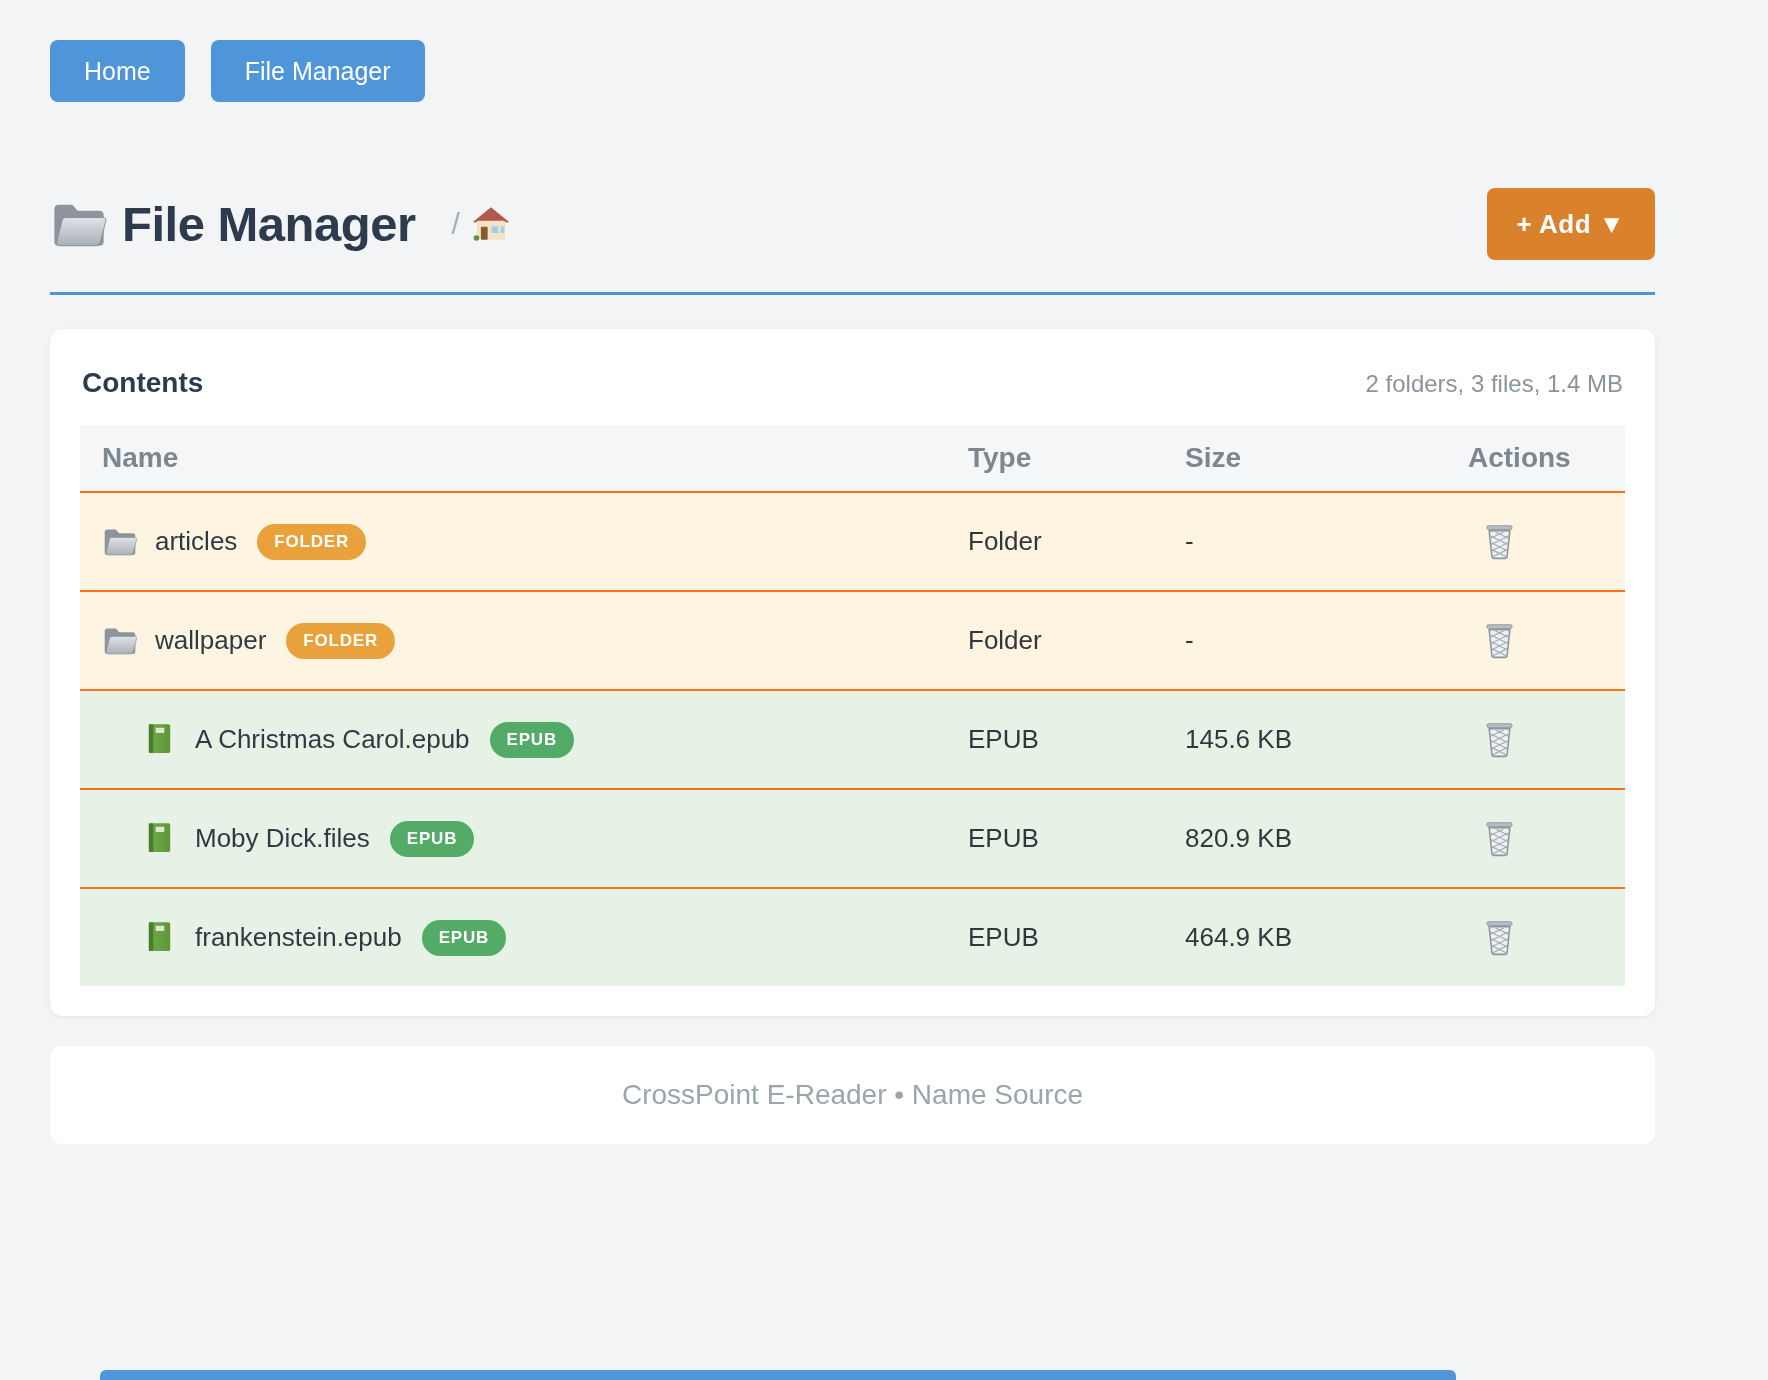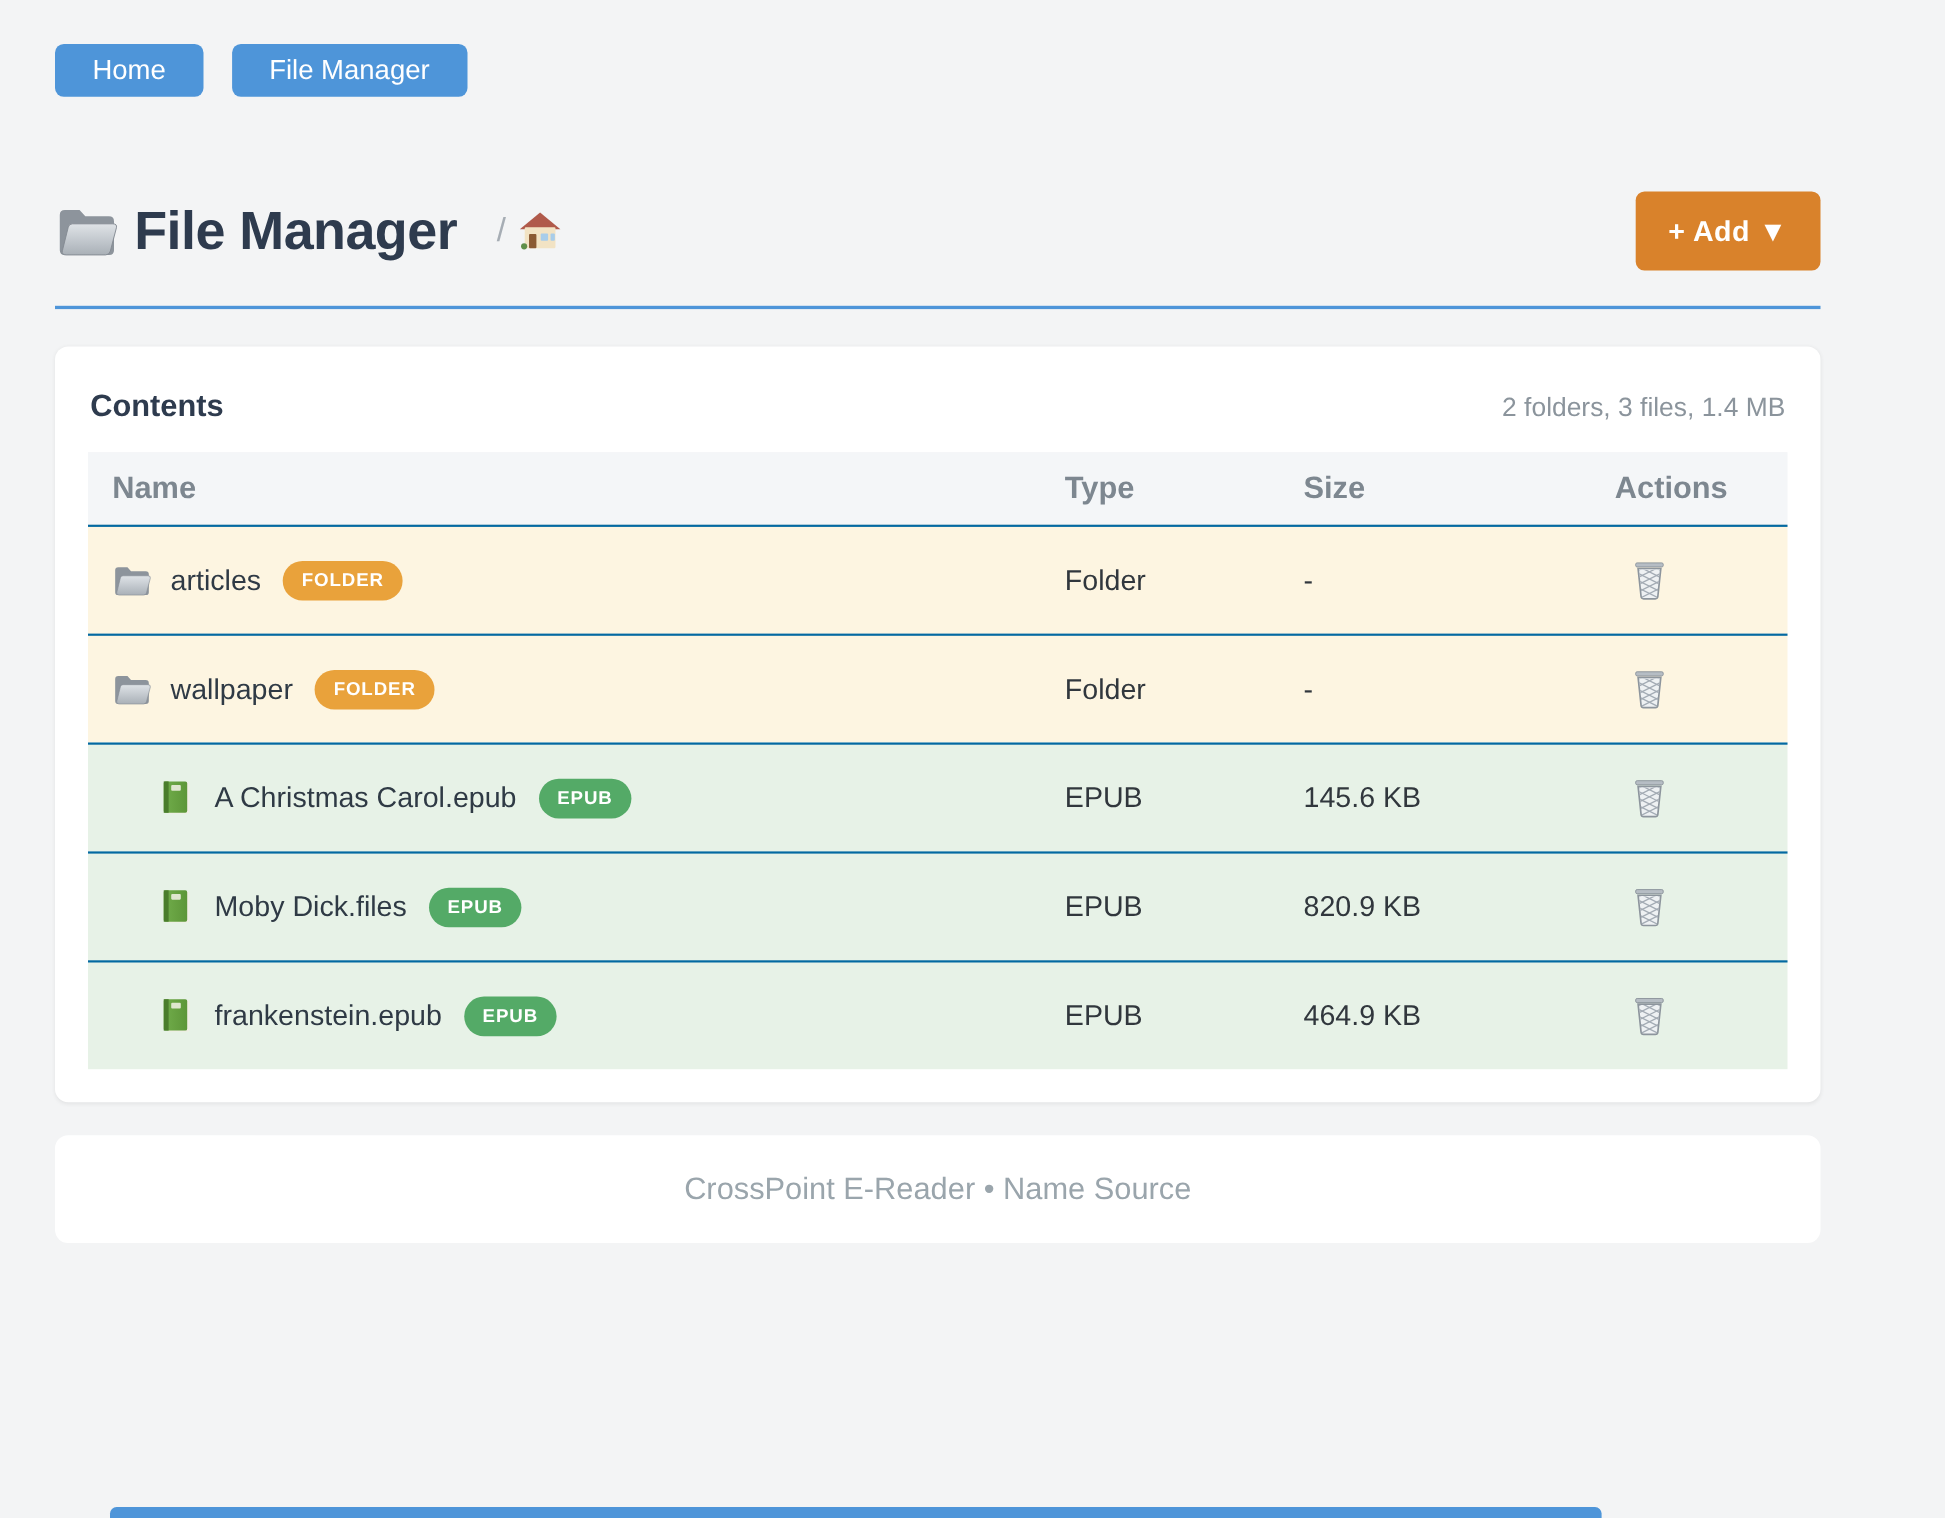--- a/index.html
+++ b/index.html
@@ -15,21 +15,21 @@
     --thead-text:#7d8790;
     --cell-text:#31373d;
     --page-bg:#f3f4f5;
   }
   *{box-sizing:border-box;}
   body{margin:0;background:var(--page-bg);font-family:"Liberation Sans","DejaVu Sans",sans-serif;}
   .page{width:1768px;height:1380px;position:relative;padding:40px 113px 0 50px;overflow:hidden;}
 
   
   .topnav{display:flex;gap:26px;}
-  .nav-btn{background:var(--blue);color:#fff;border:none;border-radius:8px;height:48px;
+  .nav-btn{background:var(--blue);color:#fff;border:none;border-radius:8px;height:62px;
     padding:0 34px;font-size:25px;font-family:inherit;cursor:pointer;}
 
   
   .page-header{margin-top:86px;display:flex;align-items:center;justify-content:space-between;}
   .title-wrap{display:flex;align-items:center;}
   .icon-folder-lg svg{width:58px;height:50px;display:block;}
   h1{font-size:49px;margin:0 0 0 14px;color:var(--dark);font-weight:bold;letter-spacing:-0.5px;}
   .crumb-sep{color:#a6adb4;font-size:30px;margin-left:36px;}
   .icon-home{margin-left:12px;display:flex;}
   .icon-home svg{width:38px;height:38px;}
@@ -40,21 +40,21 @@
 
   
   .card{background:#fff;border-radius:12px;margin-top:34px;padding:30px;box-shadow:0 1px 4px rgba(0,0,0,.07);}
   .card-head{display:flex;justify-content:space-between;align-items:baseline;padding:8px 2px 26px;gap:40px;}
   .card-head h2{margin:0;font-size:28px;color:var(--dark);}
   .summary{color:var(--gray-text);font-size:24px;}
 
   .thead,.trow{display:grid;grid-template-columns:1fr 217px 283px 157px;align-items:center;}
   .thead{background:var(--thead-bg);height:66px;color:var(--thead-text);font-weight:bold;font-size:28px;}
   .thead .name{padding-left:22px;}
-  .trow{height:99px;border-top:2px solid #0369a1;}
+  .trow{height:99px;border-top:2px solid #f97316;}
   .row-folder{background:var(--folder-bg);}
   .row-epub{background:var(--epub-bg);padding-left:40px;}
   .name-cell{display:flex;align-items:center;padding-left:22px;}
   .row-icon{display:flex;}
   .row-icon svg{width:36px;height:33px;}
   .fname{font-size:26px;color:#2f3a45;margin-left:17px;}
   .badge{margin-left:20px;color:#fff;font-weight:bold;font-size:17px;letter-spacing:.8px;
     padding:8px 17px;border-radius:999px;}
   .badge-folder{background:var(--badge-orange);}
   .badge-epub{background:var(--badge-green);}

